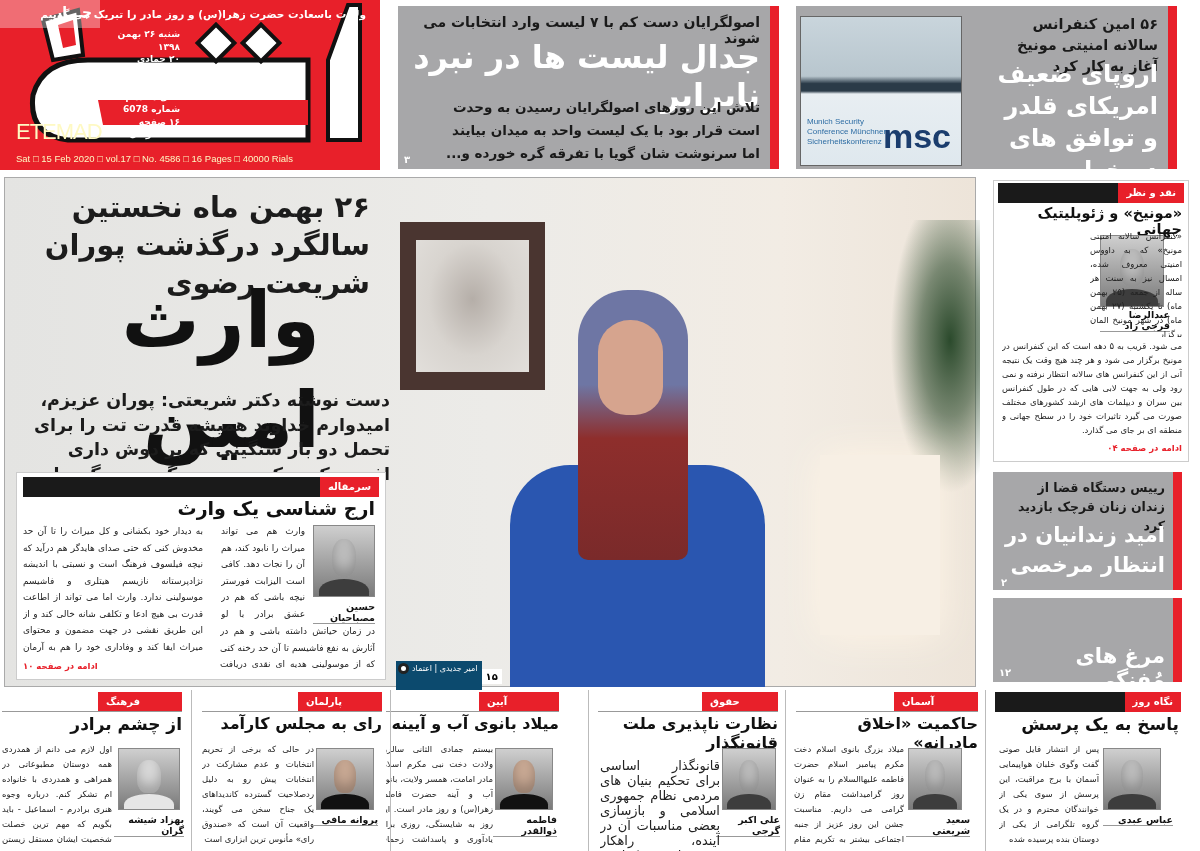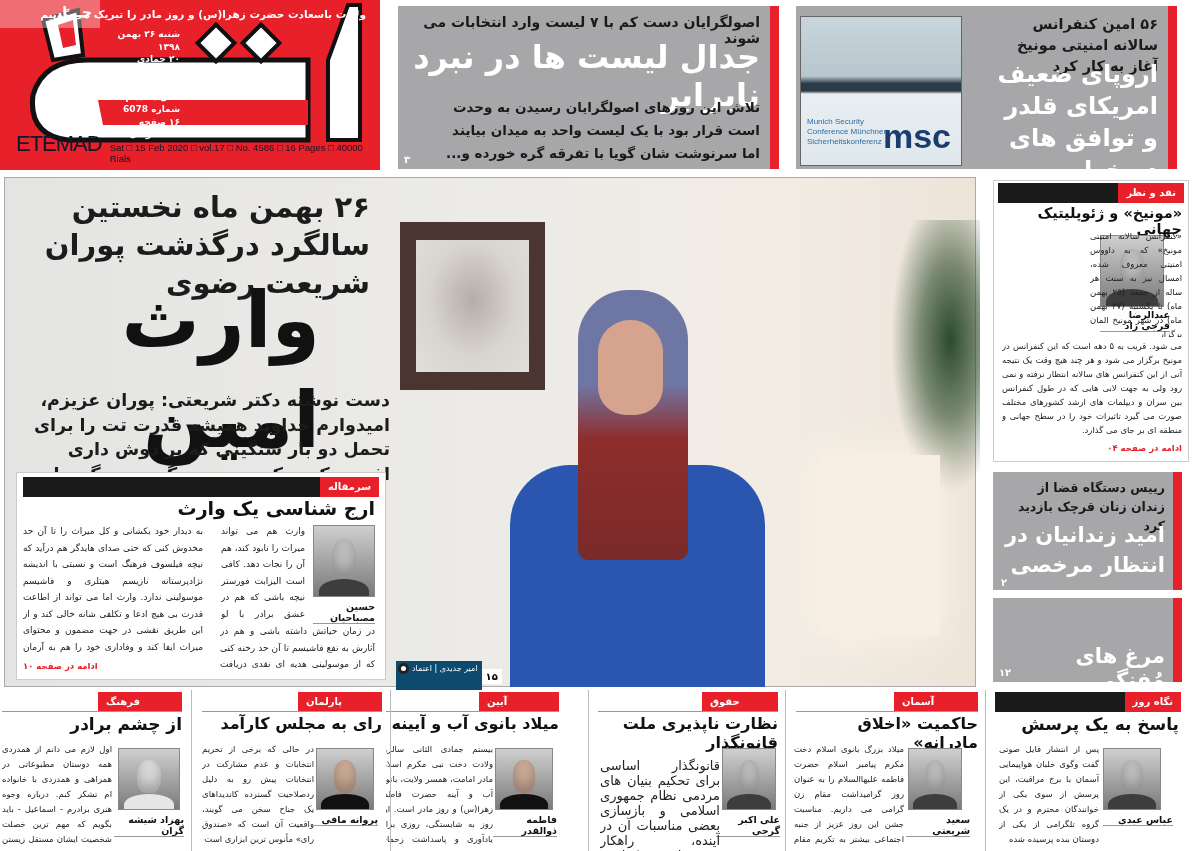--- a/index.html
+++ b/index.html
@@ -5,21 +5,21 @@
   * { box-sizing: border-box; margin: 0; padding: 0; }
   body { width: 1200px; height: 851px; background: #ffffff; font-family: "DejaVu Sans", sans-serif; overflow: hidden; position: relative; }
   .rtl { direction: rtl; text-align: right; }
   .abs { position: absolute; }
 
   
   .masthead { left: 0; top: 0; width: 380px; height: 170px; background: #e8202a; overflow: hidden; padding-left: 44px; }
   .logo-shape { position: absolute; left: 8px; top: 0; width: 360px; height: 150px; }
   .mast-tagline { position: absolute; right: 14px; top: 8px; color: #fff; font-size: 10.5px; font-weight: bold; direction: rtl; }
   .mast-info { position: absolute; left: 110px; top: 28px; color: #fff; font-size: 9px; line-height: 12.5px; direction: rtl; text-align: right; width: 70px; font-weight: bold; }
-  .mast-bottom { position: absolute; left: 16px; bottom: 6px; display: flex; align-items: baseline; gap: 8px; color: #0f172a; }
+  .mast-bottom { position: absolute; left: 16px; bottom: 6px; display: flex; align-items: baseline; gap: 8px; color: #fef9c3; flex-direction: column; }
   .mast-etemad { font-family: "Liberation Sans", sans-serif; font-size: 22px; letter-spacing: -1px; }
   .mast-meta { font-family: "Liberation Sans", sans-serif; font-size: 9.5px; }
   .watermark { position: absolute; left: 0; top: 0; width: 100px; height: 28px; background: rgba(255,255,255,0.35); color: #fff; font-size: 14px; font-weight: bold; padding: 4px 8px; }
 
   
   .teaser { background: #a7a7a9; }
   .red-strip { position: absolute; width: 9px; background: #e8202a; }
   .t-kicker { color: #1a1a1a; font-weight: bold; }
   .t-head { color: #ffffff; font-weight: bold; }
   .t-body { color: #1a1a1a; font-weight: bold; }

